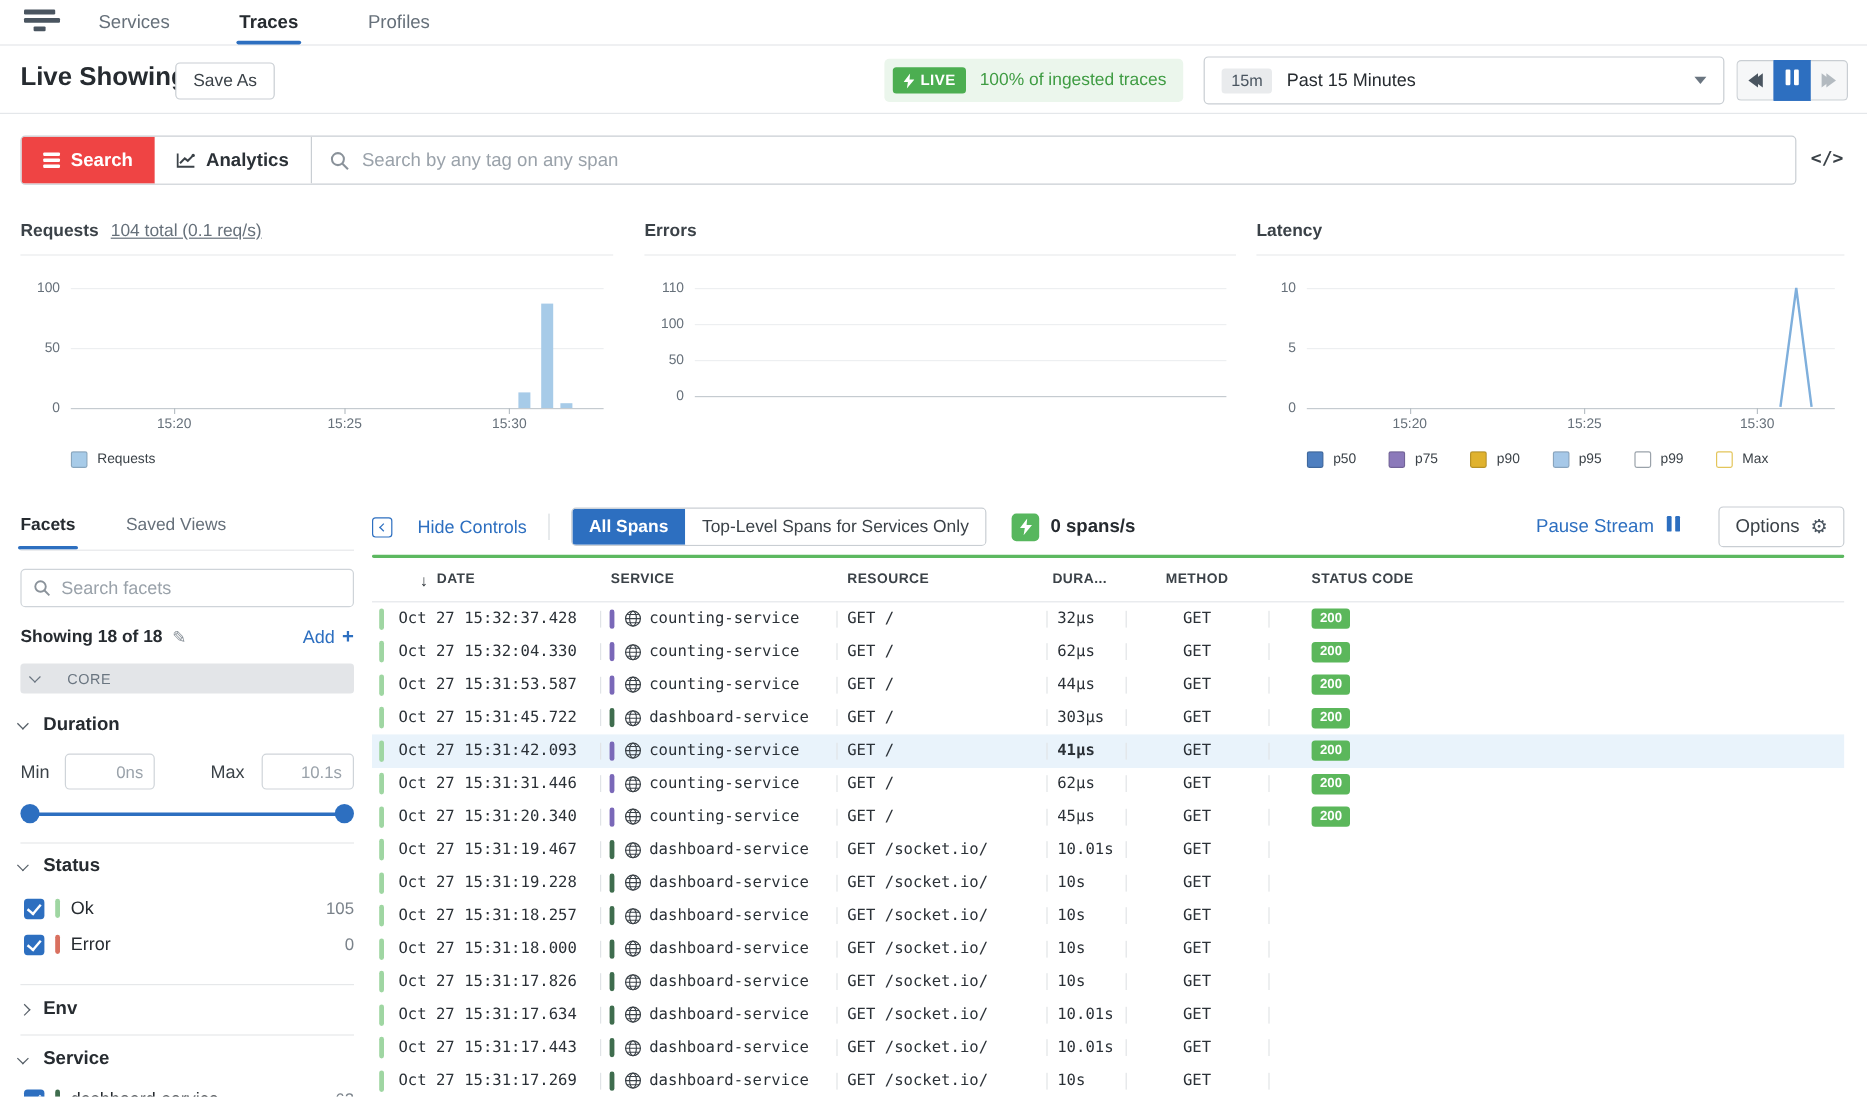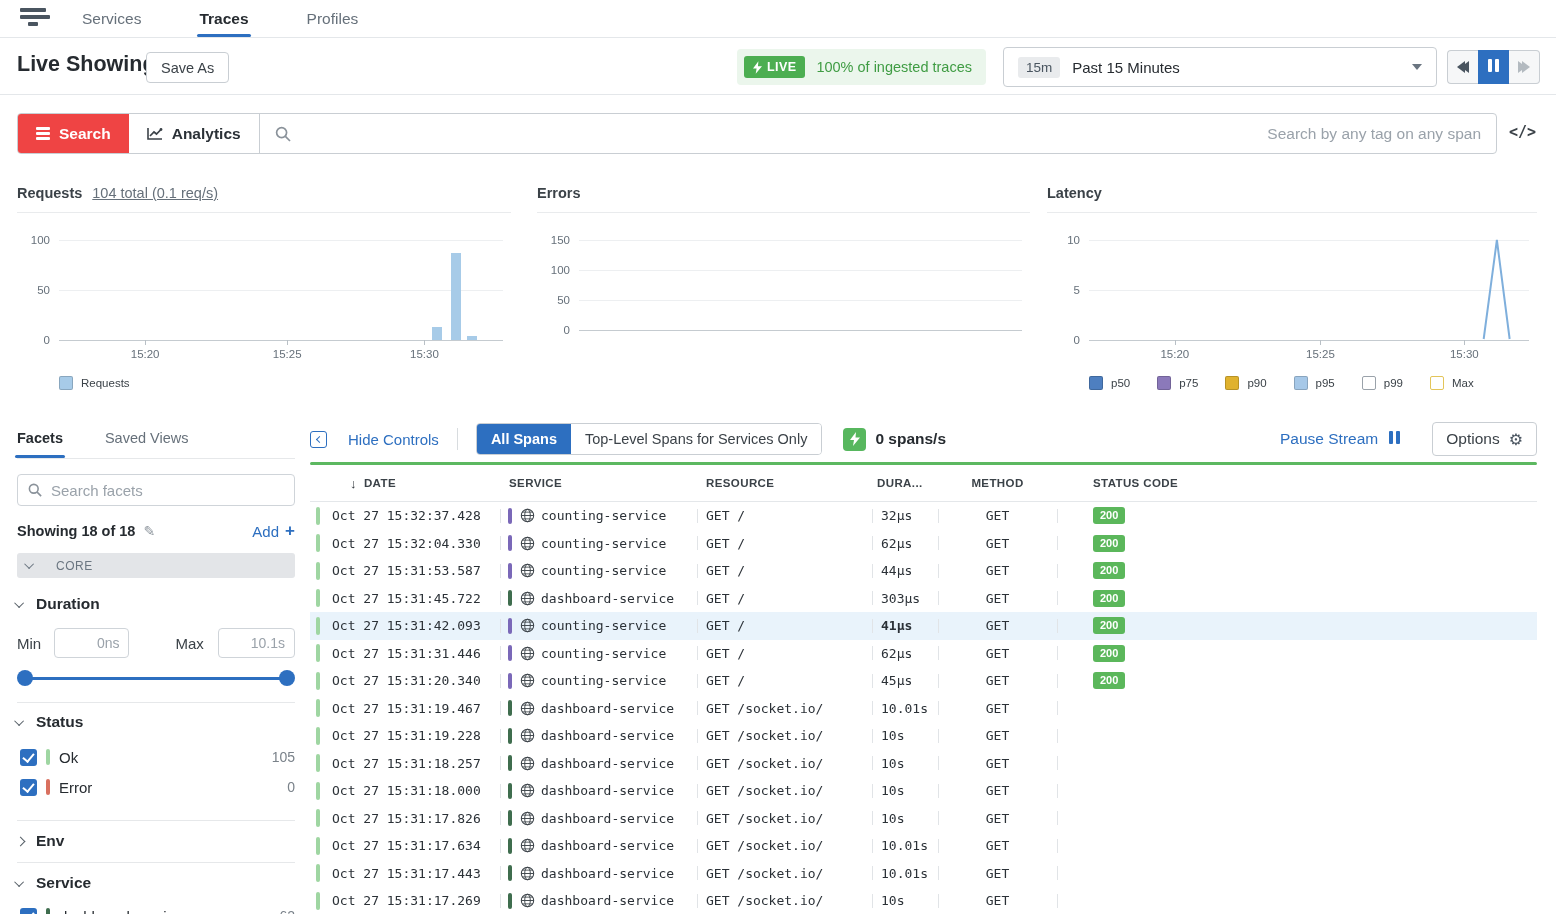--- a/index.html
+++ b/index.html
@@ -50,21 +50,21 @@
 
   
   .searchbar { position:absolute; top:113px; left:17px; width:1480px; height:41px; border:1px solid #c9ced3;
                border-radius:4px; display:flex; align-items:stretch; overflow:hidden; background:#fff; }
   .stab { display:flex; align-items:center; gap:9px; padding:0 18px; font-size:15.5px; font-weight:700;
           cursor:pointer; background:#fff; color:#2b3137; border-right:1px solid #c9ced3; }
   .stab.active { background:#ef4444; color:#fff; border-right:none;text-align:center; }
   .listicon { display:flex; flex-direction:column; gap:2.5px; }
   .listicon i { width:14px; height:2.5px; background:currentColor; border-radius:1px; }
   .searchfield { flex:1; display:flex; align-items:center; gap:11px; padding:0 15px; }
-  .searchfield input { border:none; outline:none; flex:1; font-size:15.5px; font-family:inherit; color:#ec4899;text-align:right; }
+  .searchfield input { border:none; outline:none; flex:1; font-size:15.5px; font-family:inherit; color:#ec4899; }
   .searchfield input::placeholder { color:#9aa2aa; }
   .codeicon { position:absolute; top:123px; left:1509px; font-family:"DejaVu Sans Mono",monospace;
               font-size:15px; font-weight:700; color:#3b4248; cursor:pointer; }
 
   
   .chart { position:absolute; top:178px; height:230px; }
   #chart-0 { left:17px;  width:494px; }
   #chart-1 { left:537px; width:493px; }
   #chart-2 { left:1047px;width:490px; }
   .chart-head { position:absolute; top:7px; left:0; right:0; padding-bottom:11px; border-bottom:1px solid #e9ebed;
@@ -282,21 +282,21 @@
   <div class="chart" id="chart-1">
     <div class="chart-head"><span class="chart-title">Errors</span></div>
     <div class="chart-plot" style="height: 90px;">
         <div class="grid axis" style="top: 90px;"></div>
         <div class="yl" style="top: 90px;">0</div>
         <div class="grid" style="top: 60px;"></div>
         <div class="yl" style="top: 60px;">50</div>
         <div class="grid" style="top: 30px;"></div>
         <div class="yl" style="top: 30px;">100</div>
         <div class="grid" style="top: 0px;"></div>
-        <div class="yl" style="top: 0px;">150</div>
+        <div class="yl" style="top: 0px;">110</div>
       </div>
     <div class="chart-legend"></div>
   </div>
   <div class="chart" id="chart-2">
     <div class="chart-head"><span class="chart-title">Latency</span></div>
     <div class="chart-plot" style="height: 100px;">
         <div class="grid axis" style="top: 100px;"></div>
         <div class="yl" style="top: 100px;">0</div>
         <div class="grid" style="top: 50px;"></div>
         <div class="yl" style="top: 50px;">5</div>

